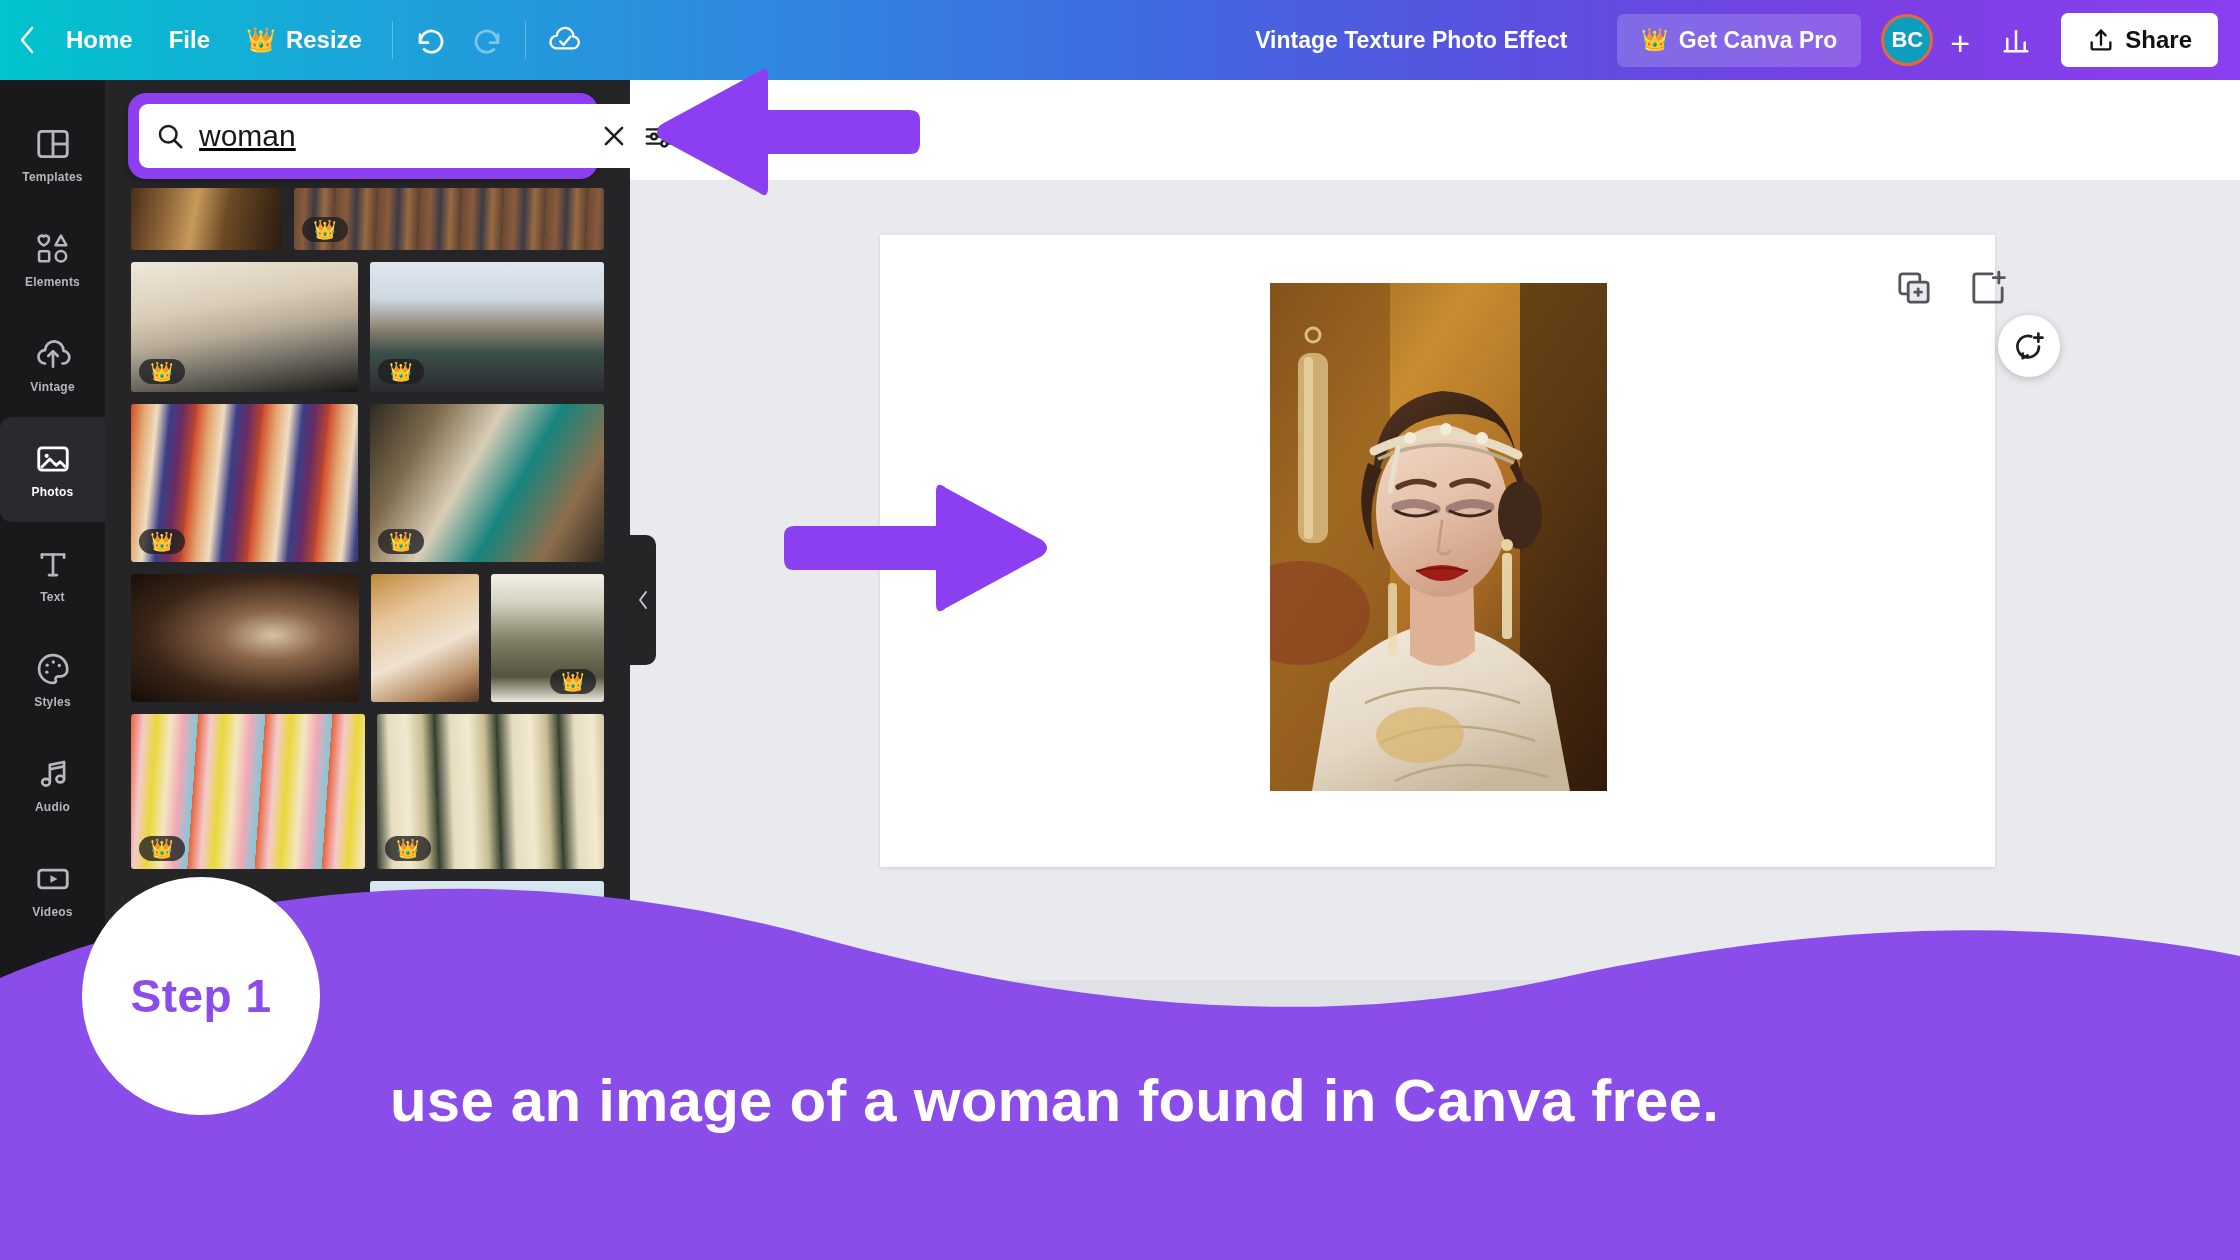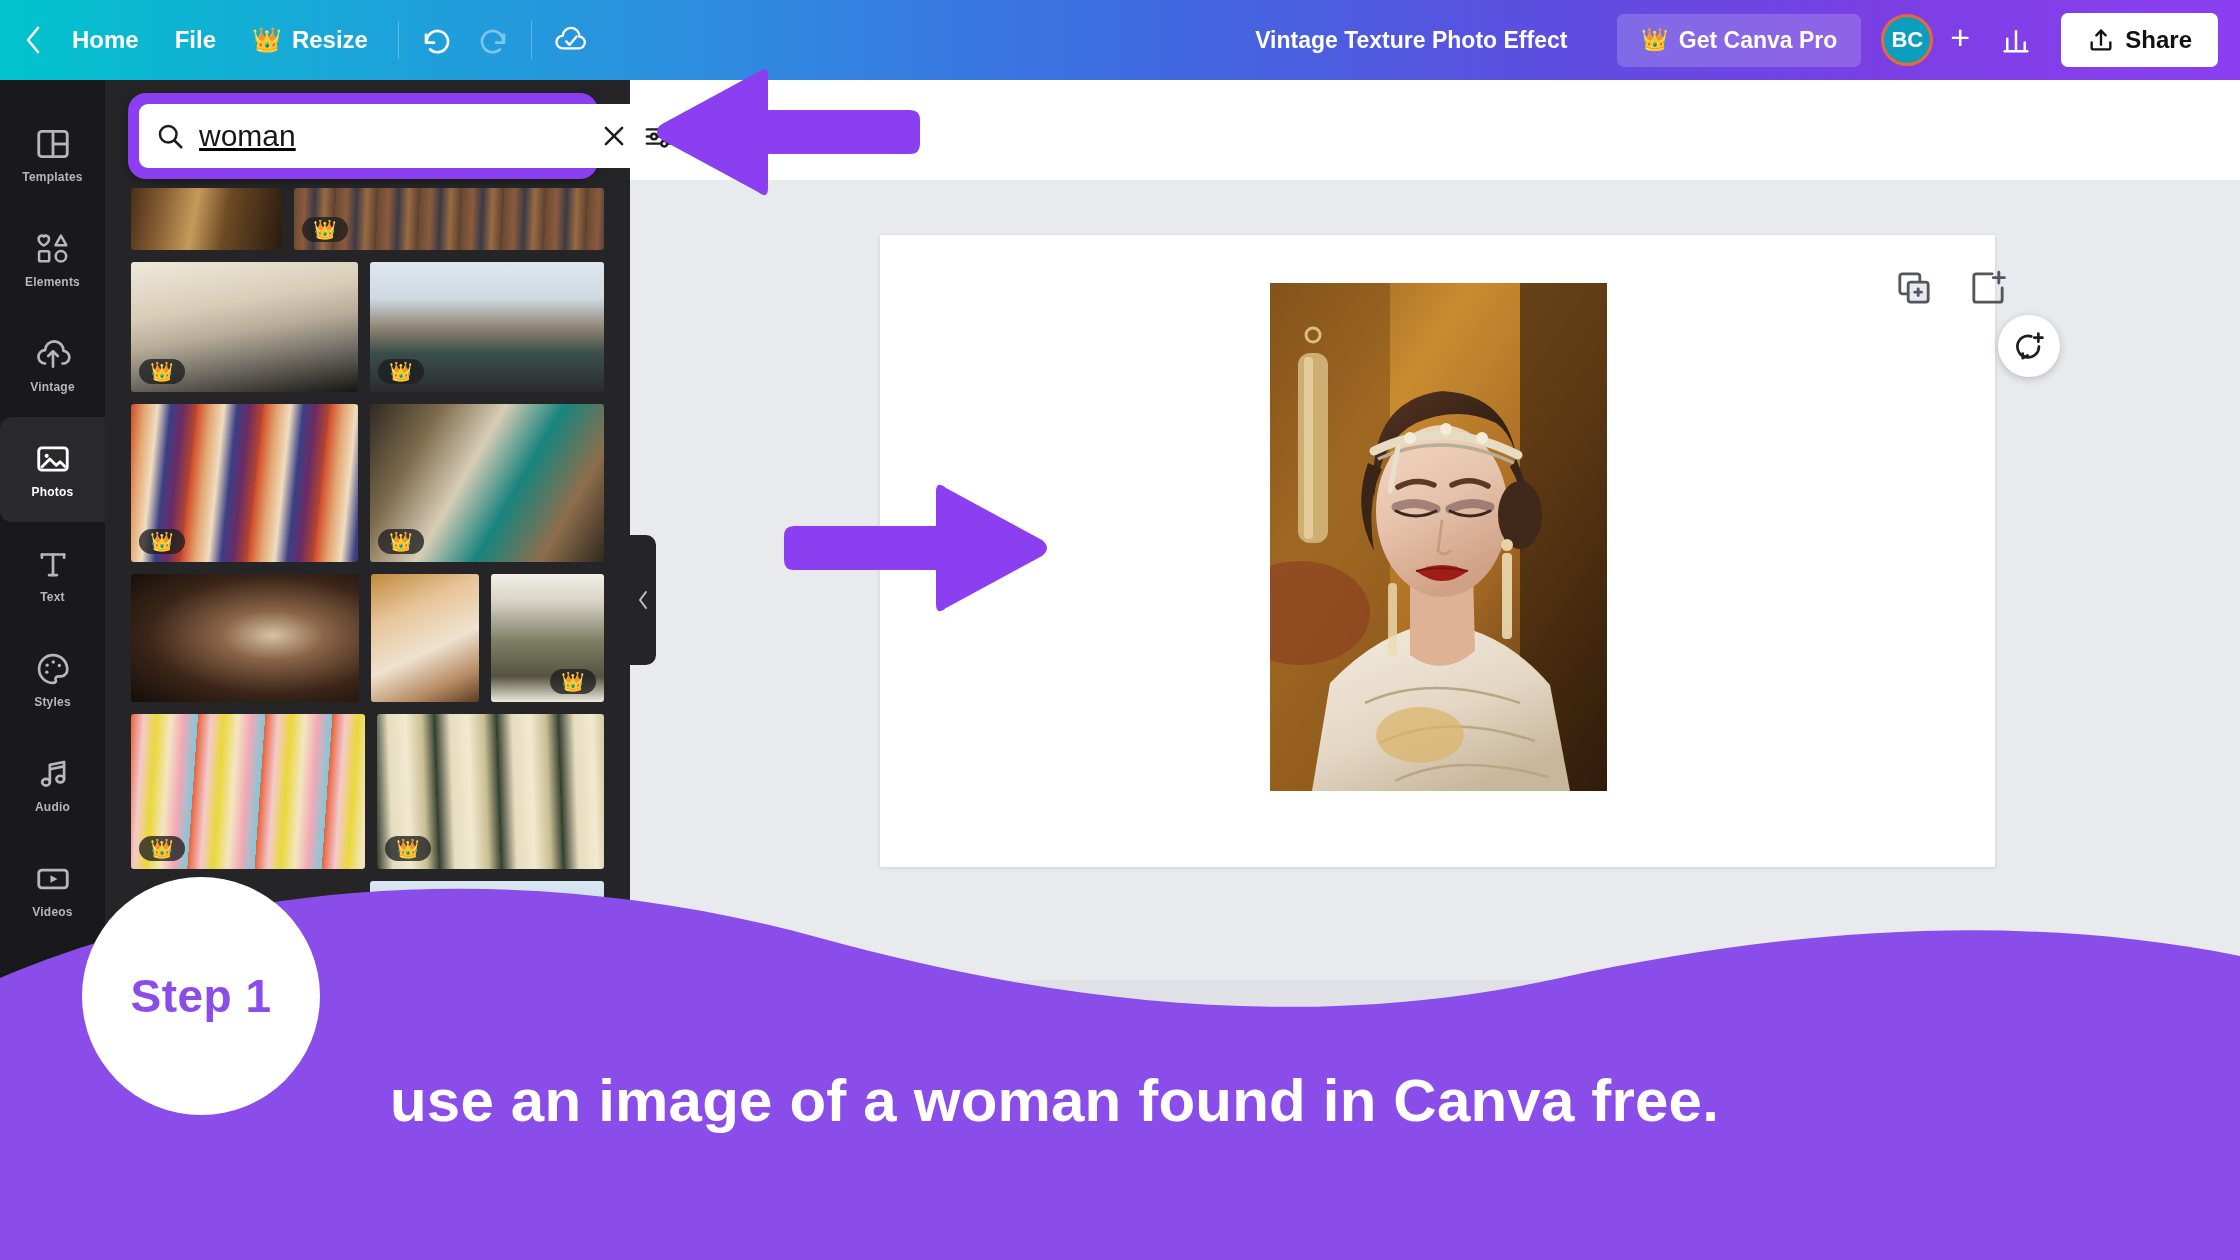--- a/index.html
+++ b/index.html
@@ -11,21 +11,21 @@
   }
   #app { position: relative; width: 2240px; height: 1260px; overflow: hidden; }
 
   
   .header {
     position: absolute; top: 0; left: 0; width: 2240px; height: 80px;
     background: linear-gradient(90deg, #00c4cc 0%, #18a8d8 14%, #2f8ae0 33%,
                                 #4069e0 52%, #5b4fe0 68%, #7b3fe4 84%, #8b3ff0 100%);
     display: flex; align-items: center; z-index: 30;
   }
-  .hdr-left { display: flex; align-items: center; height: 100%; padding-left: 16px; }
+  .hdr-left { display: flex; align-items: center; height: 100%; padding-left: 10px; }
   .hdr-right { margin-left: auto; display: flex; align-items: center; height: 100%; padding-right: 22px; gap: 6px; }
 
   .hdr-btn {
     display: flex; align-items: center; gap: 10px;
     color: #fff; font-size: 24px; font-weight: 600;
     padding: 10px 18px; border-radius: 6px; cursor: pointer;
     white-space: nowrap;
   }
   .back-chev {
     width: 34px; height: 34px; display: flex; align-items: center;
@@ -41,21 +41,21 @@
   .doc-title {
     color: #fff; font-size: 23px; font-weight: 600; padding: 10px 16px;
     border-radius: 6px; cursor: text; white-space: nowrap; margin-right: 28px;
   }
   .pro-btn {
     display: flex; align-items: center; gap: 10px;
     background: rgba(255,255,255,0.18); color: #fff;
     font-size: 23px; font-weight: 700;
     padding: 13px 24px; border-radius: 7px; cursor: pointer; white-space: nowrap;
   }
-  .avatar-group { display: flex; align-items: flex-start; margin-left: 14px; }
+  .avatar-group { display: flex; align-items: flex-end; margin-left: 14px; }
   .avatar {
     width: 52px; height: 52px; border-radius: 50%;
     background: #0d9dbd; color: #fff; font-size: 22px; font-weight: 700;
     display: flex; align-items: center; justify-content: center;
     border: 3px solid #e8683a; cursor: pointer;
   }
   .add-person {
     width: 46px; height: 46px; border-radius: 50%;
     color: #fff; font-size: 34px; font-weight: 400;
     display: flex; align-items: center; justify-content: center;

